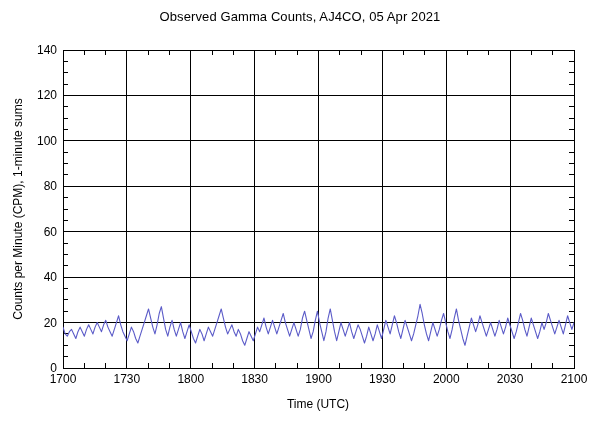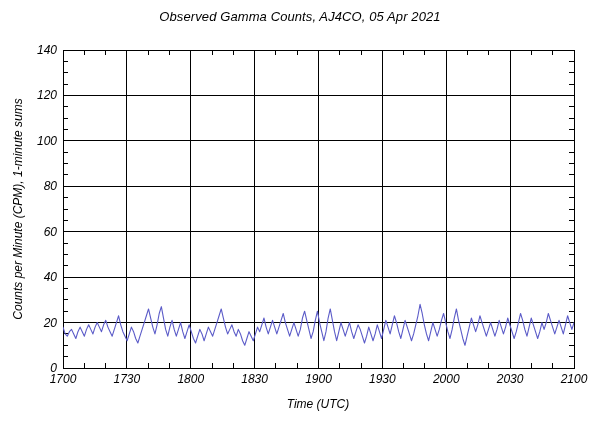--- a/index.html
+++ b/index.html
@@ -12,21 +12,20 @@
     height: 428px;
     font-family: "Liberation Sans", sans-serif;
     color: #000000;
     overflow: hidden;
   }
   #figure {
     position: relative;
     width: 600px;
     height: 428px;
     background: #ffffff;
-    font-style: italic;
   }
   #chart-title {
     position: absolute;
     left: 0;
     top: 9px;
     width: 600px;
     text-align: center;
     font-size: 13px;
     color: #000000;
     letter-spacing: 0.1px;

